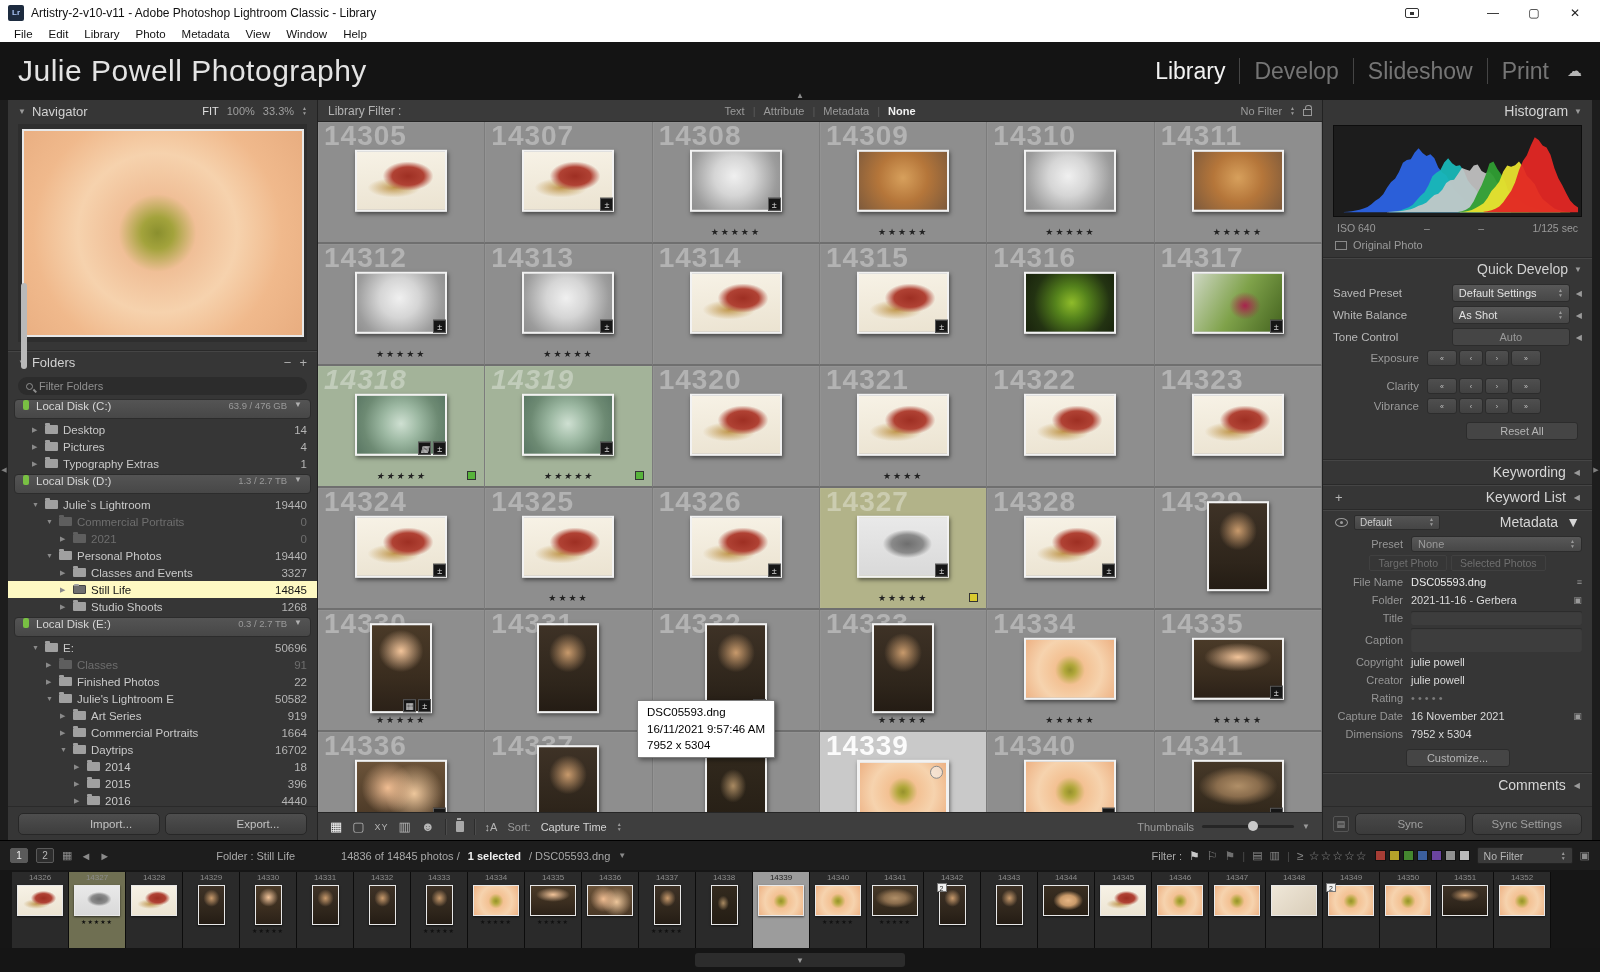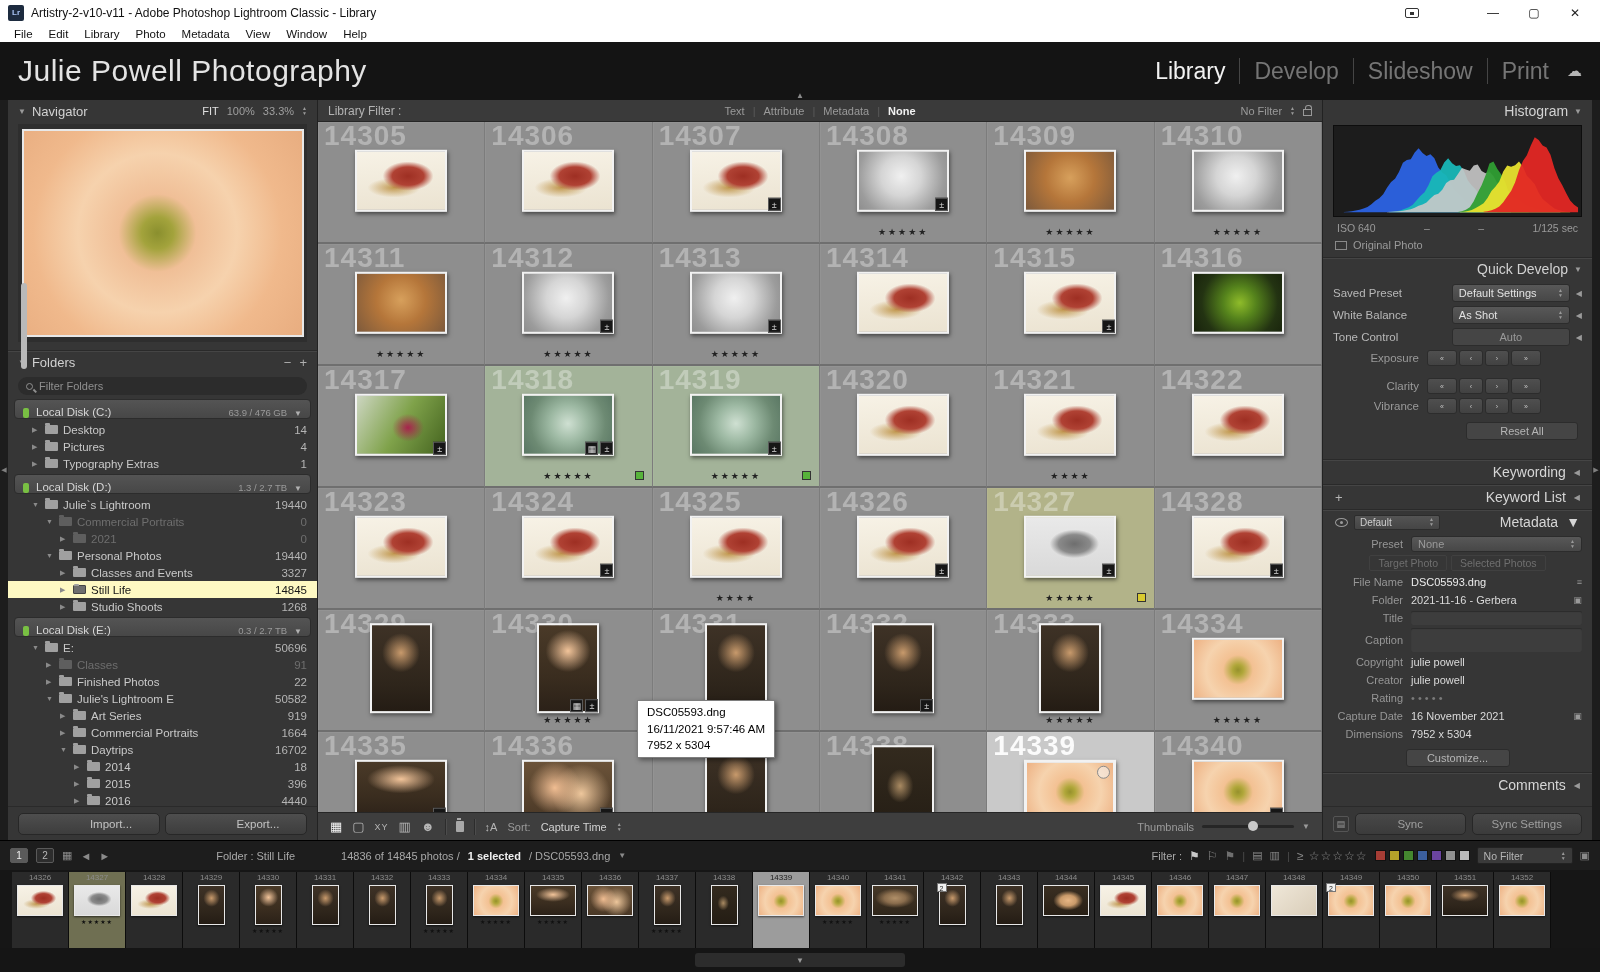--- a/index.html
+++ b/index.html
@@ -42,21 +42,21 @@
 
   
   #navpreview { margin:2px 10px 8px 10px; height:218px; background:#2e2e2e; display:flex; align-items:center; justify-content:center; }
   #navimg { width:282px; height:208px; border:2px solid #e8e8e8; }
   .navlbl { font-size:11px; color:#9f9f9f; } .navlbl.on { color:#e0e0e0; }
 
   
   #filterbox { margin:4px 10px; height:18px; background:#2c2c2c; border-radius:9px; display:flex; align-items:center; gap:6px; padding:0 8px; color:#8f8f8f; }
   .mag { width:7px; height:7px; border:1.5px solid #8f8f8f; border-radius:50%; position:relative; }
   .mag:after { content:''; position:absolute; left:6px; top:6px; width:4px; height:1.5px; background:#8f8f8f; transform:rotate(45deg); }
-  .vol { height:20px; margin:2px 6px; background:linear-gradient(#545454,#474747); border:1px solid #2c2c2c; border-radius:4px; display:flex; align-items:flex-end; gap:7px; padding:0 8px; color:#d6d6d6; font-size:11.5px; }
+  .vol { height:20px; margin:2px 6px; background:linear-gradient(#545454,#474747); border:1px solid #2c2c2c; border-radius:4px; display:flex; align-items:flex-start; gap:7px; padding:0 8px; color:#d6d6d6; font-size:11.5px; }
   .led { width:6px; height:10px; background:#79c043; border-radius:2px; }
   .vol .info { margin-left:auto; color:#9a9a9a; font-size:9.5px; }
   .vol .t { font-size:8px; color:#b0b0b0; }
   .frow { height:17px; display:flex; align-items:center; gap:5px; color:#c9c9c9; font-size:11.5px; padding-right:10px; }
   .frow .arr { font-size:7px; color:#8a8a8a; width:8px; }
   .fold { width:13px; height:9px; background:#a0a0a0; border-radius:1px; position:relative; flex:none; }
   .fold:before { content:''; position:absolute; top:-2px; left:0; width:5px; height:2px; background:#a0a0a0; border-radius:1px 1px 0 0; }
   .frow .cnt { margin-left:auto; color:#b5b5b5; }
   .frow.dim, .frow.dim .cnt { color:#6e6e6e; } .frow.dim .fold { background:#5e5e5e; } .frow.dim .fold:before { background:#5e5e5e; }
   .frow.sel { background:#fef9c3; color:#161616; } .frow.sel .cnt { color:#161616; } .frow.sel .fold { background:#6e6e6e; border:1px solid #444; }
@@ -69,21 +69,21 @@
   .fbopt { color:#9a9a9a; } .fbopt.on { color:#f2f2f2; font-weight:bold; } .fbsep { color:#5a5a5a; }
   #fb-right { margin-left:auto; display:flex; align-items:center; gap:8px; color:#9a9a9a; font-size:11px; }
   .lockico { width:9px; height:7px; border:1px solid #999; position:relative; margin-top:3px; }
   .lockico:before { content:''; position:absolute; top:-5px; left:1px; width:5px; height:4px; border:1px solid #999; border-bottom:none; border-radius:3px 3px 0 0; }
 
   
   #grid { width:100%; height:690px; overflow:hidden; display:grid; grid-template-columns:repeat(6,1fr); grid-auto-rows:122px; background:#8e8e8e; }
   .cell { position:relative; border-right:1px solid #7c7c7c; border-bottom:2px solid #6f6f6f; box-shadow:inset 1px 1px 0 rgba(255,255,255,.05); }
   .cell .num { position:absolute; top:-2px; left:6px; font-size:28px; font-weight:bold; color:rgba(255,255,255,.33); letter-spacing:1px; }
   .cell.sel { background:#c9c9c9; } .cell.sel .num { color:rgba(255,255,255,.92); }
-  .cell.tg { background:#a3b399; } .cell.ty { background:#b2b389; }
+  .cell.tg { background:#a3b399;font-style:italic; } .cell.ty { background:#b2b389; }
   .thumb { position:absolute; left:50%; top:50%; transform:translate(-50%,-52%); border:2px solid #f2f2f2; box-shadow:1px 2px 4px rgba(0,0,0,.5); }
   .thumb.l { width:92px; height:62px; } .thumb.p { width:62px; height:90px; }
   .cell.sel .thumb { border-width:3px; }
   .starsrow { position:absolute; bottom:5px; width:100%; text-align:center; font-size:9px; color:#222; letter-spacing:2px; }
   .badge { position:absolute; right:-1px; bottom:-1px; width:13px; height:13px; background:#161616; color:#d8d8d8; font-size:9px; line-height:13px; text-align:center; border:1px solid #5a5a5a; }
   .badge.b2 { right:14px; }
   .stackb { position:absolute; top:-7px; left:-7px; min-width:15px; height:13px; background:#f2f2f2; color:#222; font-size:9px; line-height:13px; text-align:center; border:1px solid #777; }
   .clabel { position:absolute; right:8px; bottom:6px; width:9px; height:9px; border:1px solid #333; }
   .clabel.g { background:#57b33a; } .clabel.y { background:#d9ca2f; }
   .qc { position:absolute; top:3px; right:3px; width:13px; height:13px; border-radius:50%; background:rgba(245,245,245,.55); border:1px solid #8a8a8a; }
@@ -409,24 +409,20 @@
       <span class="updown">
           <span>▲</span>
           <span>▼</span>
         </span>
       <span class="lockico"></span>
     </span>
   </div>
   <div id="grid">
       <div class="cell">
         <div class="num">14305</div>
-        <div class="thumb l" style="background: radial-gradient(40% 35% at 58% 42%, rgb(158, 47, 35) 0%, rgb(176, 66, 52) 45%, rgba(176, 66, 52, 0) 72%), radial-gradient(50% 28% at 42% 62%, rgb(193, 152, 79) 0%, rgba(193, 152, 79, 0) 60%), linear-gradient(175deg, rgb(247, 242, 230), rgb(235, 227, 209));"></div>
-      </div>
-      <div class="cell">
-        <div class="num">14306</div>
         <div class="thumb l" style="background: radial-gradient(40% 35% at 58% 42%, rgb(158, 47, 35) 0%, rgb(176, 66, 52) 45%, rgba(176, 66, 52, 0) 72%), radial-gradient(50% 28% at 42% 62%, rgb(193, 152, 79) 0%, rgba(193, 152, 79, 0) 60%), linear-gradient(175deg, rgb(247, 242, 230), rgb(235, 227, 209));"></div>
       </div>
       <div class="cell">
         <div class="num">14307</div>
         <div class="thumb l" style="background: radial-gradient(40% 35% at 58% 42%, rgb(158, 47, 35) 0%, rgb(176, 66, 52) 45%, rgba(176, 66, 52, 0) 72%), radial-gradient(50% 28% at 42% 62%, rgb(193, 152, 79) 0%, rgba(193, 152, 79, 0) 60%), linear-gradient(175deg, rgb(247, 242, 230), rgb(235, 227, 209));">
           <div class="badge">±</div>
         </div>
       </div>
       <div class="cell">
         <div class="num">14308</div>

